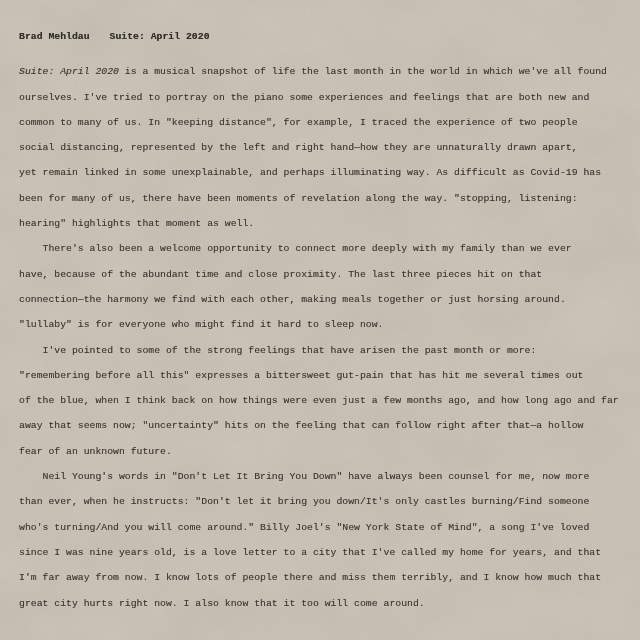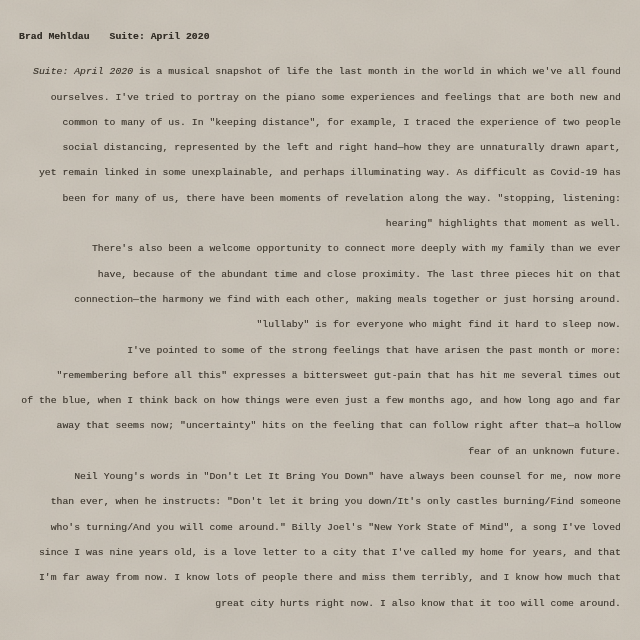--- a/index.html
+++ b/index.html
@@ -49,21 +49,20 @@
     white-space: pre;
     text-shadow: 0 0 0.5px rgba(50,45,38,0.55);
   }
   .body-text {
     color: var(--ink, #3e382f);
     text-shadow: 0 0 0.5px rgba(62,56,47,0.45);
   }
   .para {
     white-space: pre;
     margin: 0;
-    text-align: right;
   }
   .lead-italic {
     font-style: italic;
   }
 </style>
 </head>
 <body>
 
 <div class="paper">
 

